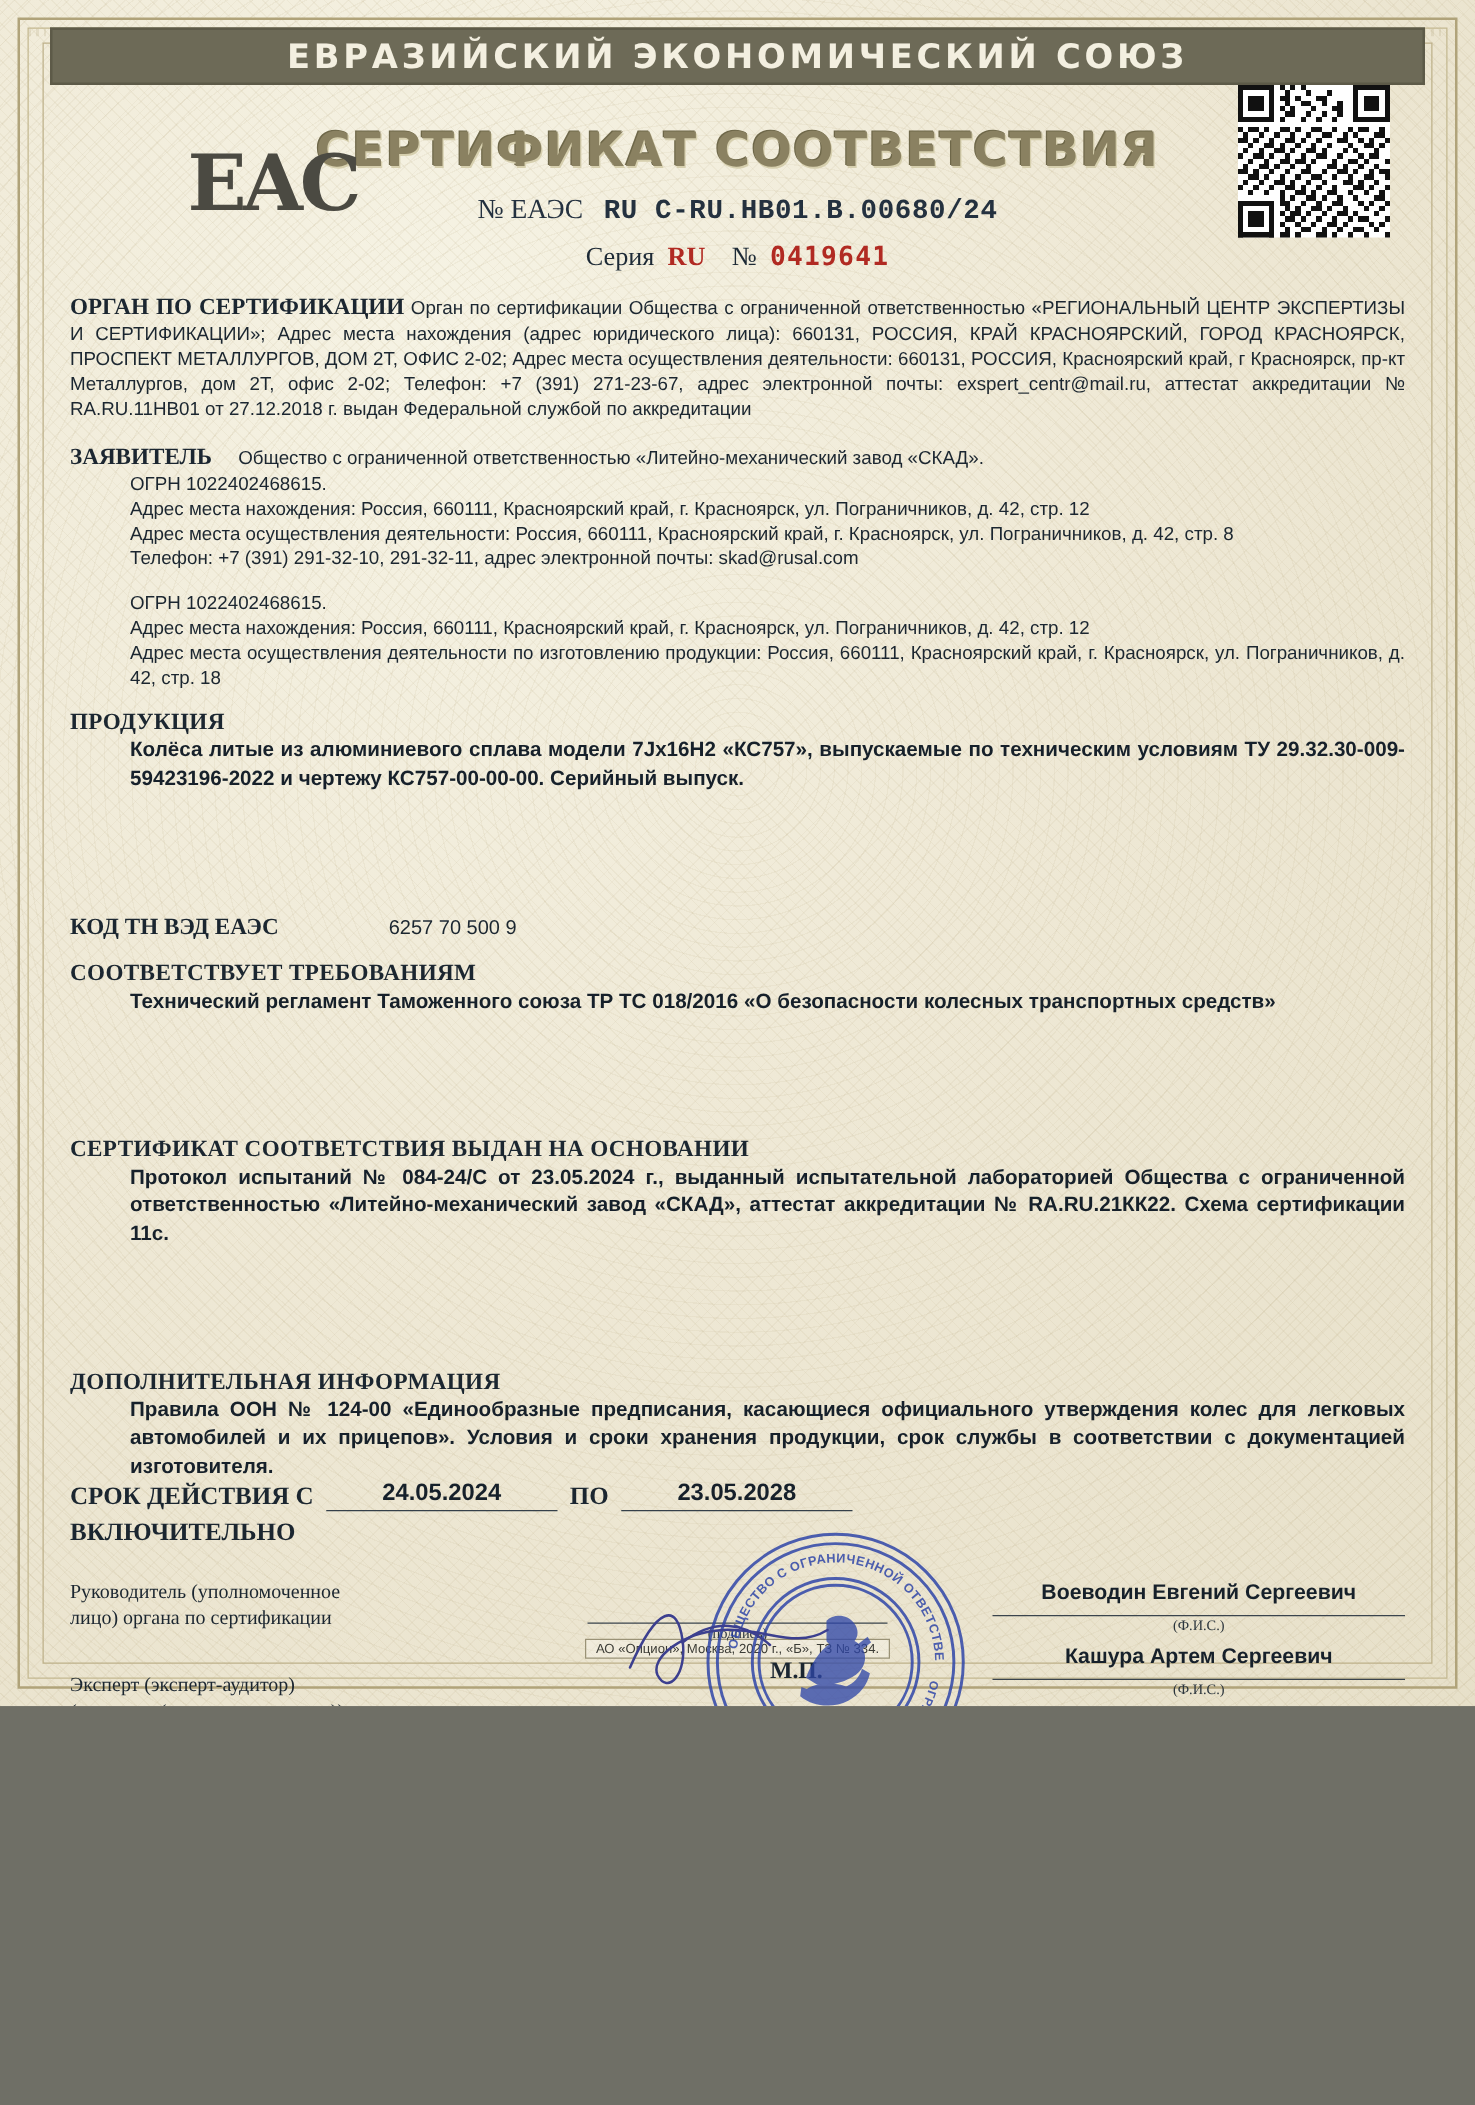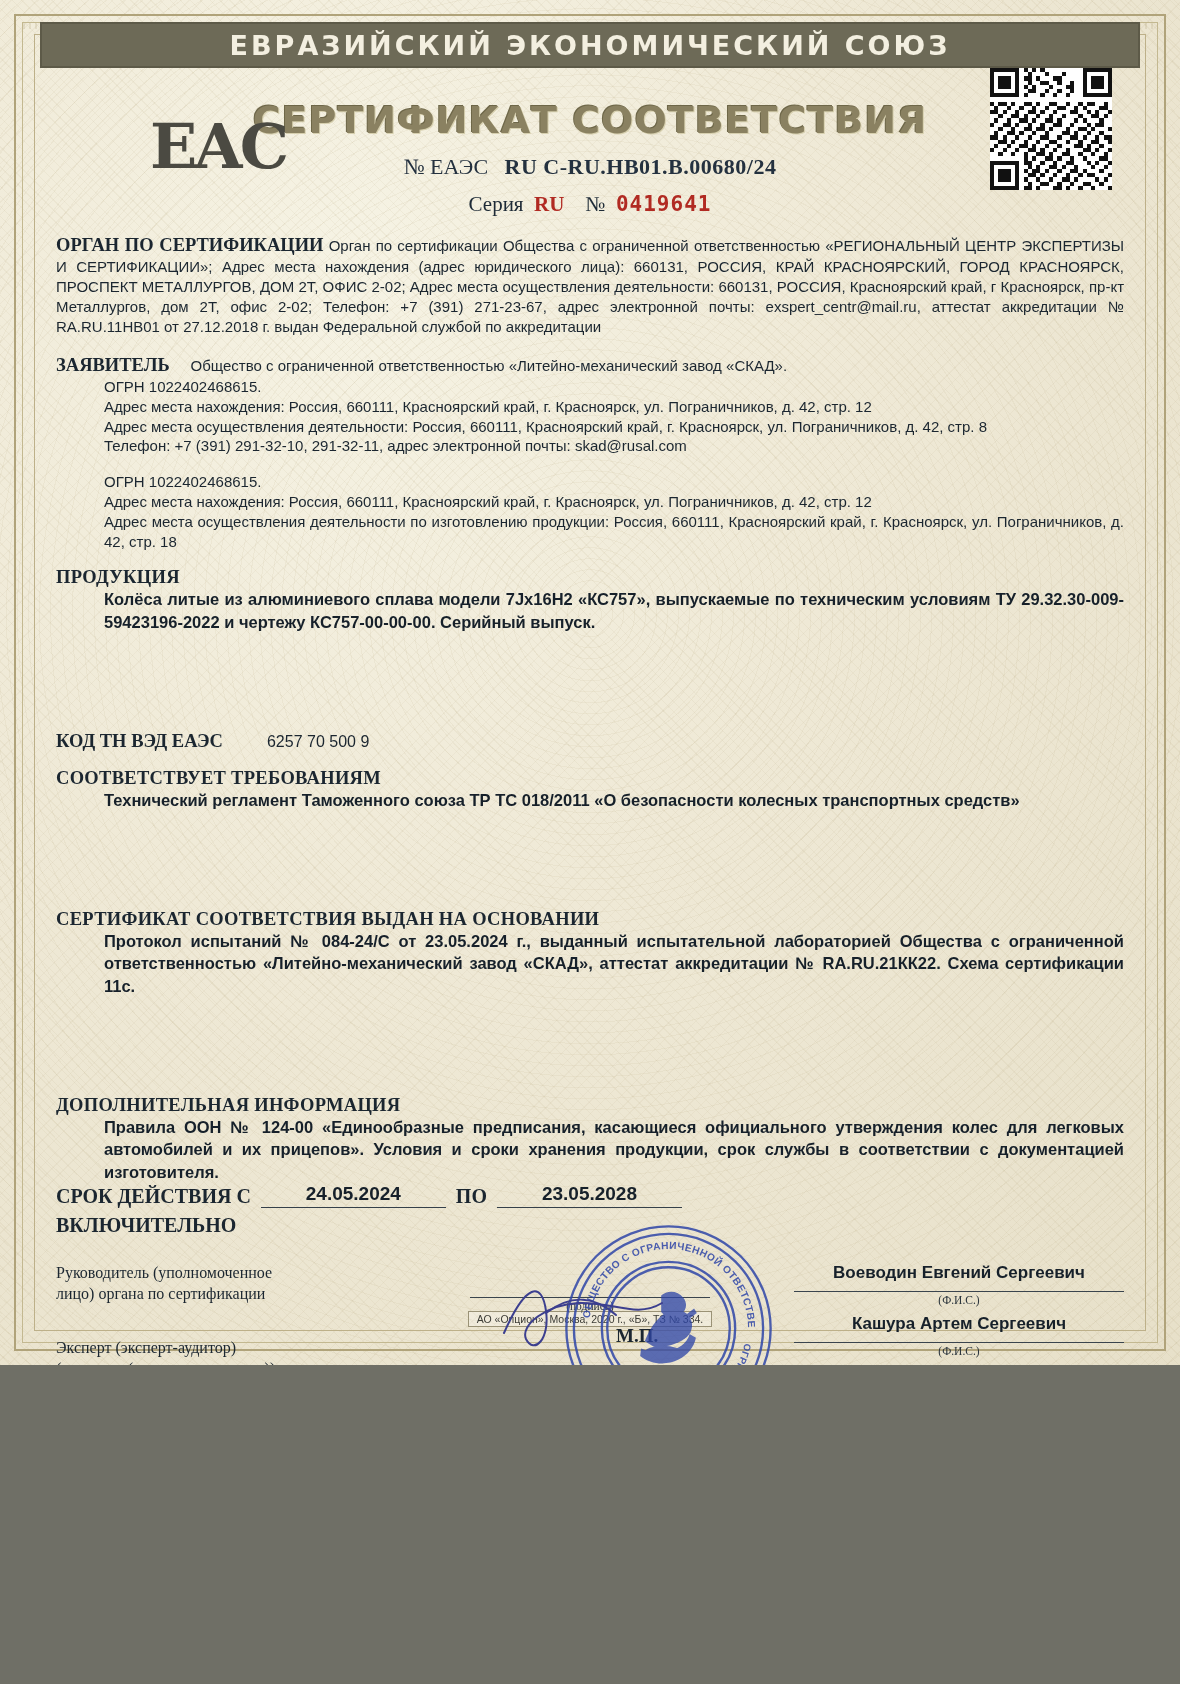--- a/index.html
+++ b/index.html
@@ -76,21 +76,21 @@
   .title .main{
     font-family:"DejaVu Sans", sans-serif;
     font-size:38px;font-weight:bold;letter-spacing:1px;
     color:#8a8161;
     text-shadow:1px 1px 0 #d6cfae, -1px -1px 0 #6e6749;
   }
   .title .num{
     margin-top:12px;font-size:22px;color:#24313f;
     font-family:"Liberation Serif", serif;
   }
-  .title .num b{font-family:Liberation Serif, serif;font-weight:bold;letter-spacing:.5px;}
+  .title .num b{font-family:Liberation Mono, monospace;font-weight:bold;letter-spacing:.5px;}
   .title .serial{
     margin-top:12px;font-size:21px;color:#1d2a36;
     font-family:"Liberation Serif", serif;
   }
   .title .serial .ru{color:#b12a22;font-weight:bold;}
   .title .serial .code{color:#b12a22;font-weight:bold;font-family:"DejaVu Sans Mono",monospace;letter-spacing:1px;}
 
   .sec{margin-top:16px;}
   .sec-head{
     font-family:"Liberation Serif", serif;
@@ -100,21 +100,21 @@
   .body-txt{
     font-size:15px;color:#1b2630;line-height:1.32;
     text-align:justify;
     font-family:"Liberation Sans", sans-serif;
   }
   .inline-head{
     font-family:"Liberation Serif", serif;font-weight:bold;font-size:18.5px;color:#1b2630;
   }
   .pad-l{padding-left:48px;}
 
-  .kv{display:flex;align-items:baseline;gap:44px;margin-top:16px;}
+  .kv{display:flex;align-items:baseline;gap:88px;margin-top:16px;}
   .kv .k{font-family:"Liberation Serif",serif;font-weight:bold;font-size:18.5px;color:#1b2630;}
   .kv .v{font-size:16px;color:#1b2630;}
 
   .prod-text{font-size:16.5px;font-weight:bold;color:#16202a;line-height:1.35;text-align:justify;padding-left:48px;}
   .basis-text{font-size:16.5px;font-weight:bold;color:#16202a;line-height:1.35;text-align:justify;padding-left:48px;}
   .addinfo-text{font-size:16.5px;font-weight:bold;color:#16202a;line-height:1.35;text-align:justify;padding-left:48px;}
 
   
   .validity{position:relative;}
   .validity-row{display:flex;align-items:flex-end;gap:10px;}
@@ -441,21 +441,21 @@
 
     <div class="spacer-lg"></div>
 
     <div class="kv">
       <div class="k">КОД ТН ВЭД ЕАЭС</div>
       <div class="v">6257 70 500 9</div>
     </div>
 
     <div class="sec">
       <div class="sec-head">СООТВЕТСТВУЕТ ТРЕБОВАНИЯМ</div>
-      <div class="prod-text">Технический регламент Таможенного союза ТР ТС 018/2011 «О безопасности колесных транспортных средств»</div>
+      <div class="prod-text">Технический регламент Таможенного союза ТР ТС 018/2016 «О безопасности колесных транспортных средств»</div>
     </div>
 
     <div class="spacer-lg"></div>
 
     <div class="sec">
       <div class="sec-head">СЕРТИФИКАТ СООТВЕТСТВИЯ  ВЫДАН НА ОСНОВАНИИ</div>
       <div class="basis-text">Протокол испытаний № 084-24/С от 23.05.2024 г., выданный испытательной лабораторией Общества с ограниченной ответственностью «Литейно-механический завод «СКАД», аттестат аккредитации № RA.RU.21КК22. Схема сертификации 11с.</div>
     </div>
 
     <div class="spacer-lg"></div>

